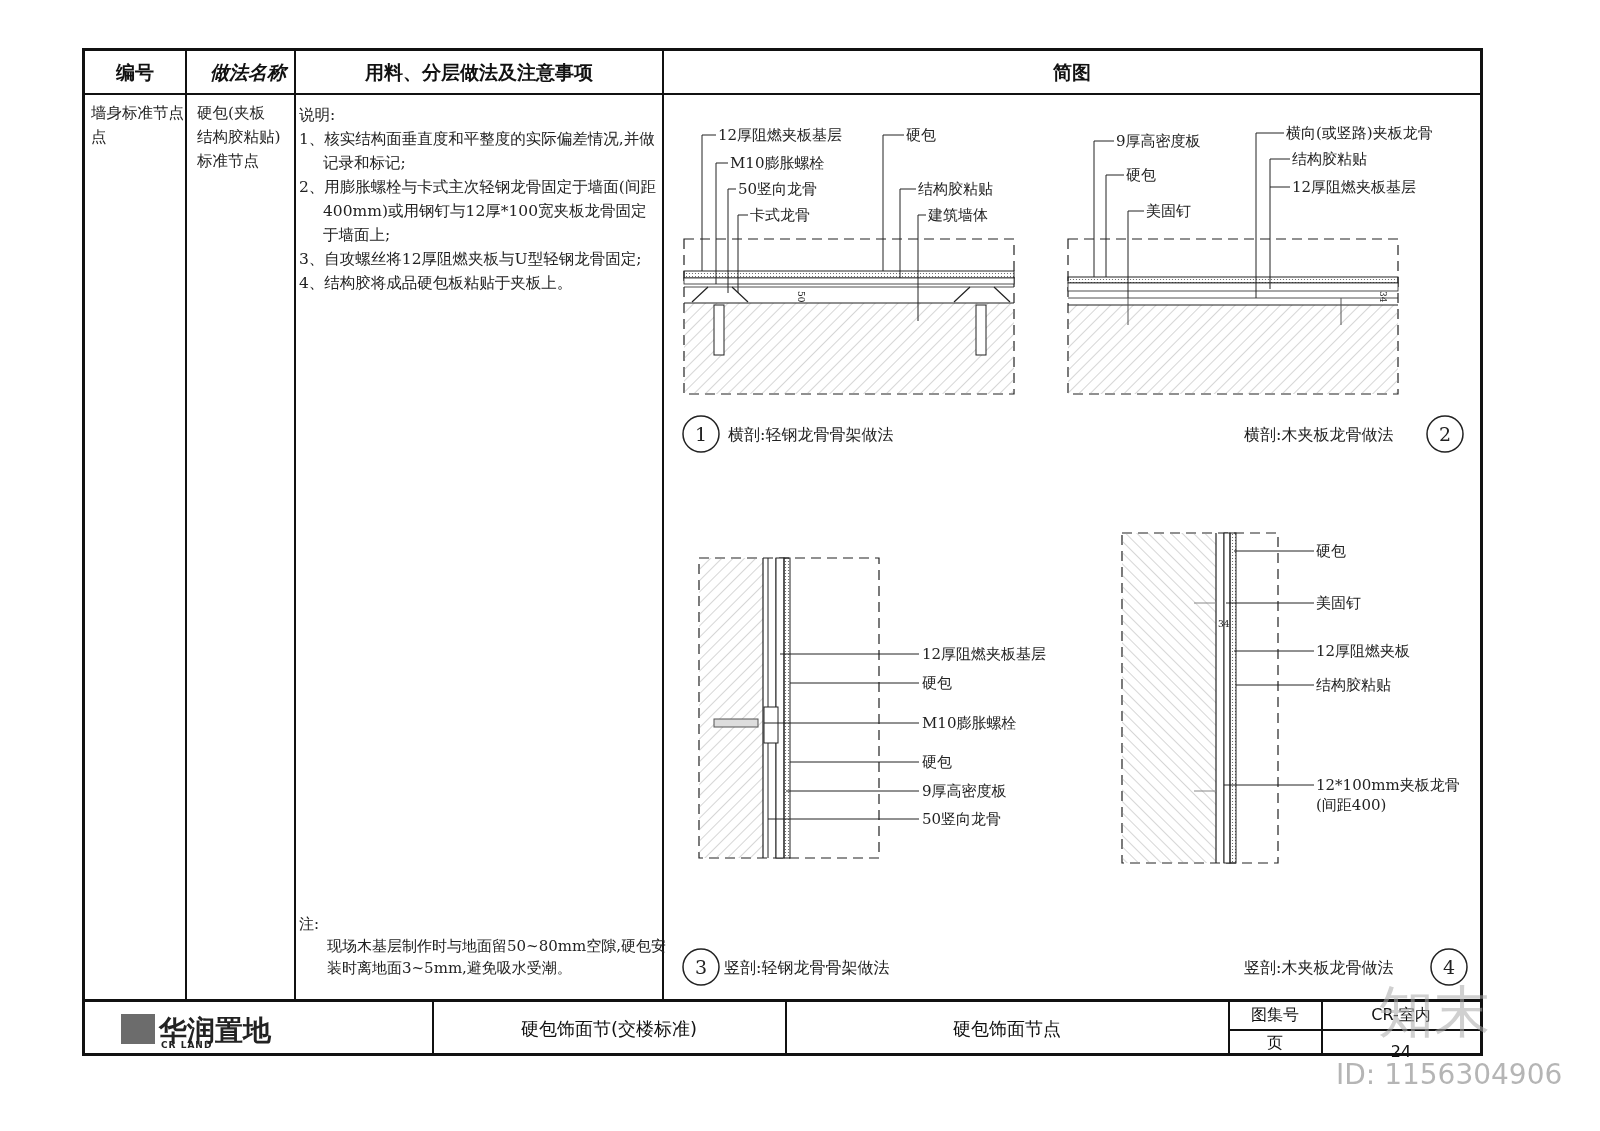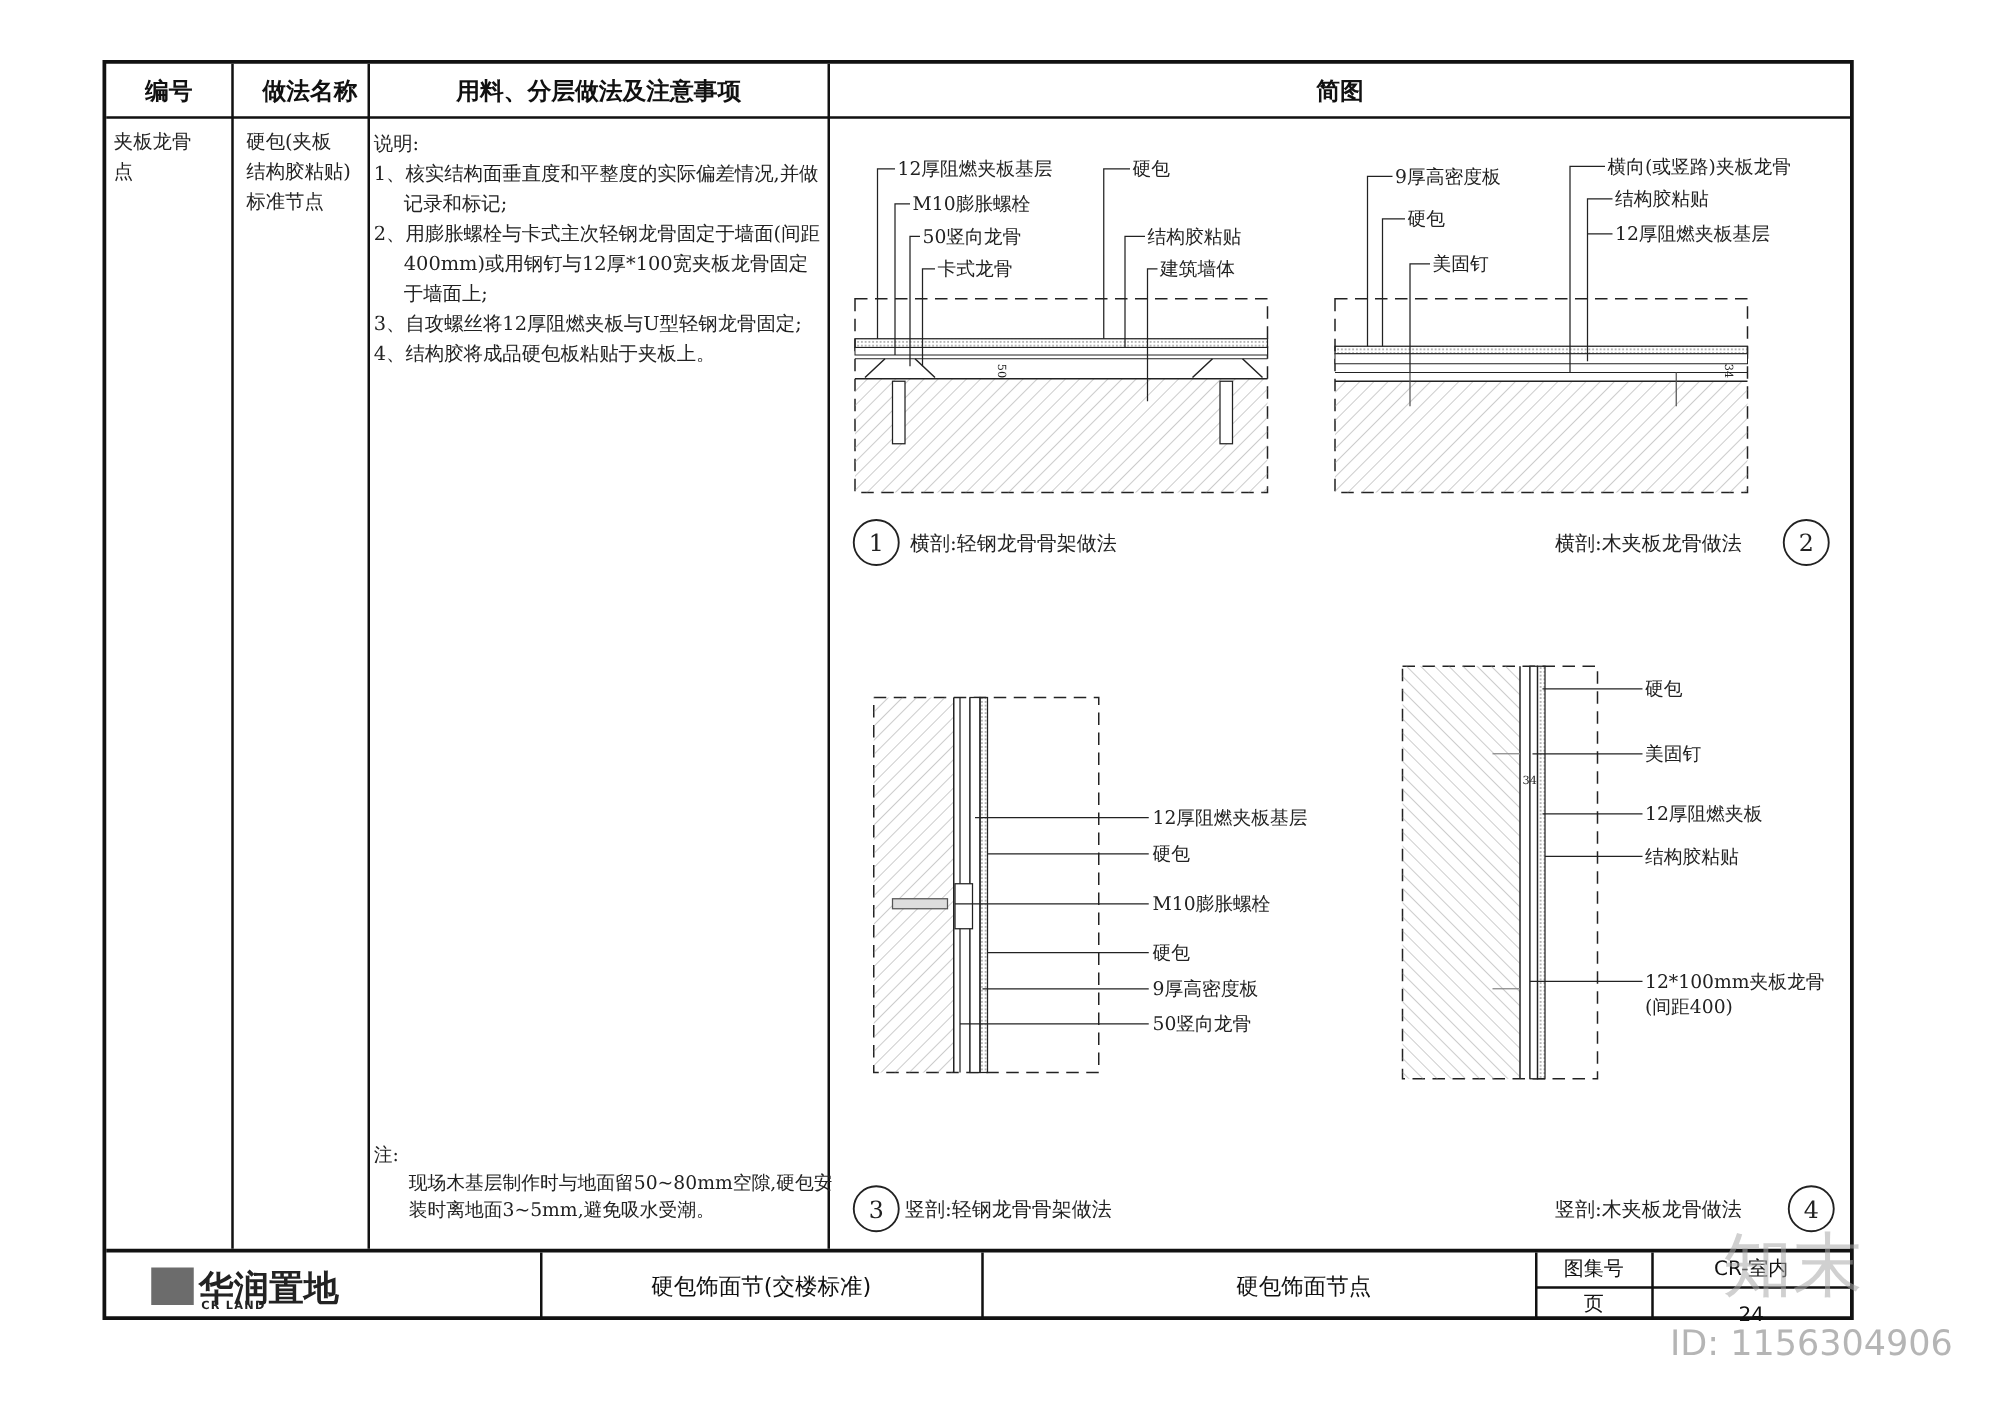--- a/index.html
+++ b/index.html
@@ -29,31 +29,31 @@
               font-family:"DejaVu Sans","Liberation Sans",sans-serif; color:#222; }
   svg text { font-family:"DejaVu Serif","Liberation Serif",serif; fill:#222; }
   .watermark { position:absolute; font-family:"DejaVu Sans","Liberation Sans",sans-serif; color:#bbb; }
 </style>
 </head>
 <body>
 
 <div class="frame">
 
   <div class="hdr-cell" style="left:0;width:100px;">编号</div>
-  <div class="hdr-cell" style="left:101px;width:124px;">做法名称</div>
+  <div class="hdr-cell" style="left:101px;width:124px;font-style:italic;">做法名称</div>
   <div class="hdr-cell" style="left:210px;width:368px;">用料、分层做法及注意事项</div>
   <div class="hdr-cell" style="left:579px;width:816px;">简图</div>
   <div class="hline" style="left:0;top:42px;width:1395px;"></div>
 
   <div class="vline" style="left:100px;top:0;height:948px;"></div>
   <div class="vline" style="left:209px;top:0;height:948px;"></div>
   <div class="vline" style="left:577px;top:0;height:948px;"></div>
 
   <div class="cell-text" style="left:6px;top:50px;width:94px;">
-    <div>夹板龙骨</div>
+    <div>墙身标准节点</div>
     <div>点</div>
   </div>
 
   <div class="cell-text" style="left:112px;top:50px;width:96px;">
     <div>硬包(夹板</div>
     <div>结构胶粘贴)</div>
     <div>标准节点</div>
   </div>
 
   <div class="notes">
@@ -196,21 +196,21 @@
     </g>
   </svg>
 
   <div class="footer">
     <div class="logo-box"></div>
     <div class="logo-text">华润置地</div>
     <div class="logo-sub">CR LAND</div>
     <div class="vline" style="left:347px;top:0;height:54px;"></div>
     <div class="fcell" style="left:348px;width:352px;">硬包饰面节(交楼标准)</div>
     <div class="vline" style="left:700px;top:0;height:54px;"></div>
-    <div class="fcell" style="left:701px;width:442px;margin-left:36px;">硬包饰面节点</div>
+    <div class="fcell" style="left:701px;width:442px;">硬包饰面节点</div>
     <div class="vline" style="left:1143px;top:0;height:54px;"></div>
     <div class="vline" style="left:1236px;top:0;height:54px;"></div>
     <div class="hline" style="left:1143px;top:27px;width:252px;"></div>
     <div class="small-cell" style="left:1144px;top:0;width:92px;height:27px;">图集号</div>
     <div class="small-cell" style="left:1237px;top:0;width:158px;height:27px;">CR-室内</div>
     <div class="small-cell" style="left:1144px;top:28px;width:92px;height:26px;">页</div>
     <div class="small-cell" style="left:1237px;top:28px;width:158px;height:42px;">24</div>
   </div>
 </div>
 

